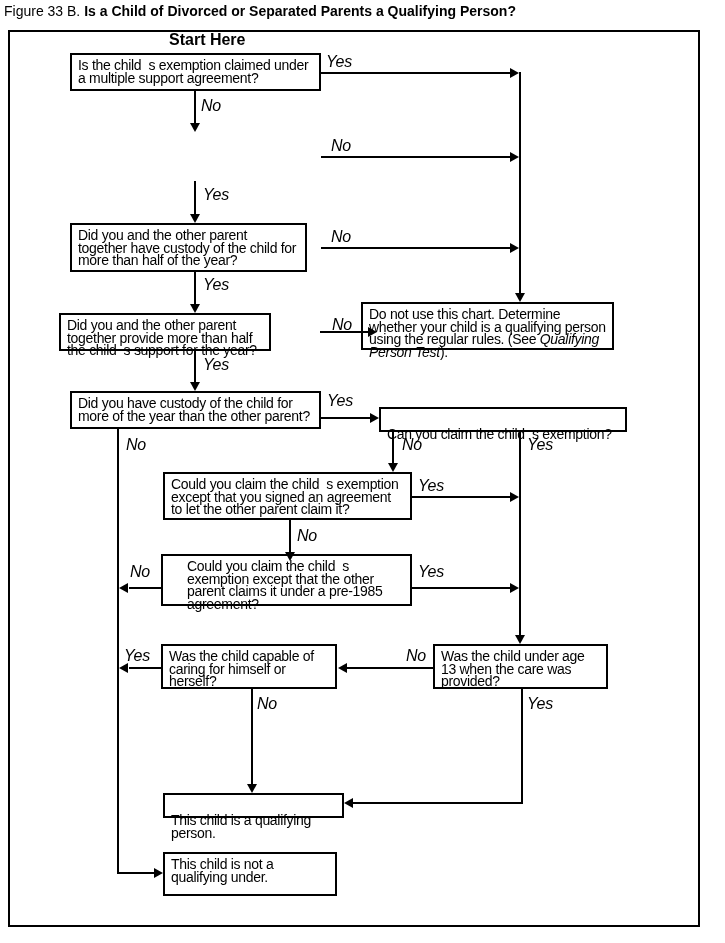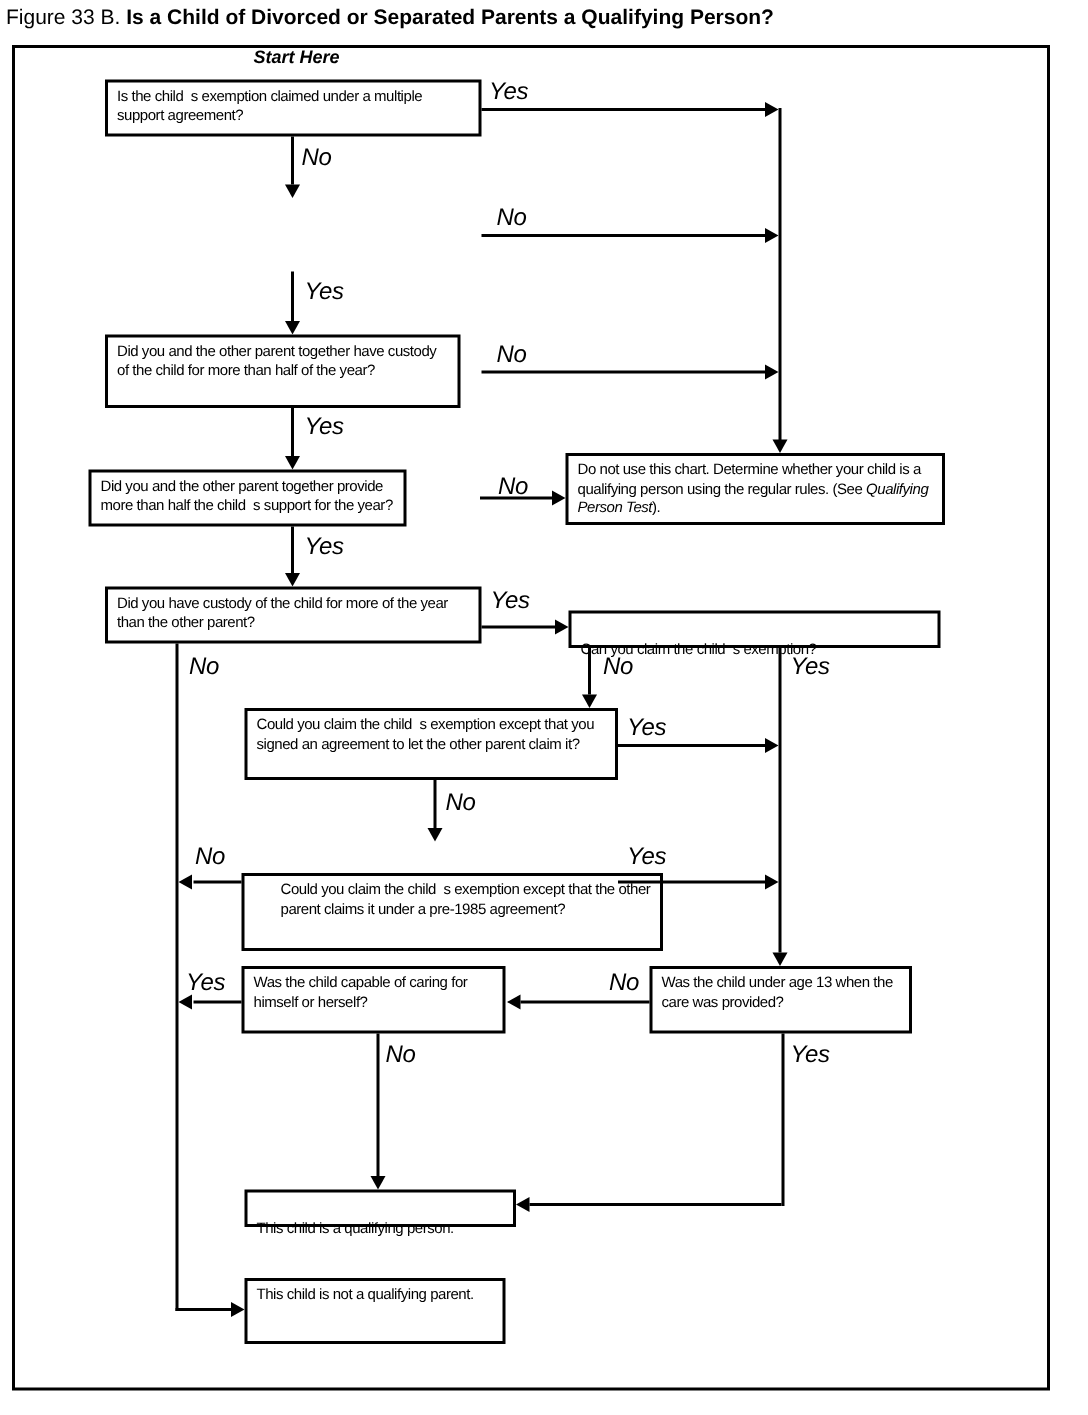--- a/index.html
+++ b/index.html
@@ -4,25 +4,25 @@
 <style>
   html,body{margin:0;padding:0;background:#fff;}
   #page{position:relative;width:725px;height:943px;background:#fff;
         font-family:"Liberation Sans", sans-serif;color:#000;overflow:hidden;}
   .title{position:absolute;left:4px;top:3px;font-size:14px;white-space:nowrap;}
   .title .prefix{font-weight:400;}
   .title .main{font-weight:700;}
   .frame{position:absolute;left:8px;top:30px;width:692px;height:897px;
          border:2px solid #000;box-sizing:border-box;background:#fff;}
   .box{position:absolute;border:2px solid #000;box-sizing:border-box;background:#fff;
-       font-size:10px;line-height:12.5px;letter-spacing:-0.3px;
+       font-size:14px;line-height:12.5px;letter-spacing:-0.3px;
        padding:4px 6px 2px 6px;white-space:pre-wrap;}
   .box.slim{padding-top:19px;}
   .lab{position:absolute;font-size:16px;font-style:italic;letter-spacing:-0.2px;white-space:nowrap;}
-  .start{position:absolute;font-size:12px;font-style:italic;font-weight:700;white-space:nowrap;}
+  .start{position:absolute;font-size:16px;font-weight:700;white-space:nowrap;}
   .ln{position:absolute;background:#000;}
   .ah{position:absolute;width:0;height:0;}
   .ah-down{border-left:5px solid transparent;border-right:5px solid transparent;border-top:9px solid #000;}
   .ah-right{border-top:5px solid transparent;border-bottom:5px solid transparent;border-left:9px solid #000;}
   .ah-left{border-top:5px solid transparent;border-bottom:5px solid transparent;border-right:9px solid #000;}
   .it{font-style:italic;}
 </style>
 </head>
 <body>
 
@@ -30,29 +30,29 @@
 
   <div class="title"><span class="prefix">Figure 33 B. </span><span class="main">Is a Child of Divorced or Separated Parents a Qualifying Person?</span></div>
 
   <div class="frame"></div>
 
   <div class="start" style="left:169px;top:31px;">Start Here</div>
 
   <div class="box" style="left:70px;top:53px;width:251px;height:38px;">Is the child  s exemption claimed under a multiple support agreement?</div>
   <div class="box" style="left:70px;top:223px;width:237px;height:49px;">Did you and the other parent together have custody of the child for more than half of the year?</div>
   <div class="box" style="left:59px;top:313px;width:212px;height:38px;">Did you and the other parent together provide more than half the child  s support for the year?</div>
-  <div class="box" style="left:377px;top:302px;width:253px;height:48px;"><span>Do not use this chart. Determine whether your child is a qualifying person using the regular rules. (See </span><span class="it">Qualifying Person Test</span><span>).</span></div>
+  <div class="box" style="left:361px;top:302px;width:253px;height:48px;"><span>Do not use this chart. Determine whether your child is a qualifying person using the regular rules. (See </span><span class="it">Qualifying Person Test</span><span>).</span></div>
   <div class="box" style="left:70px;top:391px;width:251px;height:38px;">Did you have custody of the child for more of the year than the other parent?</div>
   <div class="box slim" style="left:379px;top:407px;width:248px;height:23px;">Can you claim the child  s exemption?</div>
   <div class="box" style="left:163px;top:472px;width:249px;height:48px;">Could you claim the child  s exemption except that you signed an agreement to let the other parent claim it?</div>
-  <div class="box" style="left:161px;top:582px;width:281px;height:52px;padding-left:24px;">Could you claim the child  s exemption except that the other parent claims it under a pre-1985 agreement?</div>
+  <div class="box" style="left:161px;top:554px;width:251px;height:52px;padding-left:24px;">Could you claim the child  s exemption except that the other parent claims it under a pre-1985 agreement?</div>
   <div class="box" style="left:161px;top:644px;width:176px;height:45px;">Was the child capable of caring for himself or herself?</div>
   <div class="box" style="left:433px;top:644px;width:175px;height:45px;">Was the child under age 13 when the care was provided?</div>
   <div class="box slim" style="left:163px;top:793px;width:181px;height:24px;">This child is a qualifying person.</div>
-  <div class="box" style="left:163px;top:852px;width:174px;height:44px;">This child is not a qualifying parent.</div>
+  <div class="box" style="left:163px;top:852px;width:174px;height:44px;">This child is not a qualifying under.</div>
 
   <div class="lab" style="left:326px;top:53px;">Yes</div>
   <div class="lab" style="left:201px;top:97px;">No</div>
   <div class="lab" style="left:331px;top:137px;">No</div>
   <div class="lab" style="left:203px;top:186px;">Yes</div>
   <div class="lab" style="left:331px;top:228px;">No</div>
   <div class="lab" style="left:203px;top:276px;">Yes</div>
   <div class="lab" style="left:332px;top:316px;">No</div>
   <div class="lab" style="left:203px;top:356px;">Yes</div>
   <div class="lab" style="left:327px;top:392px;">Yes</div>

